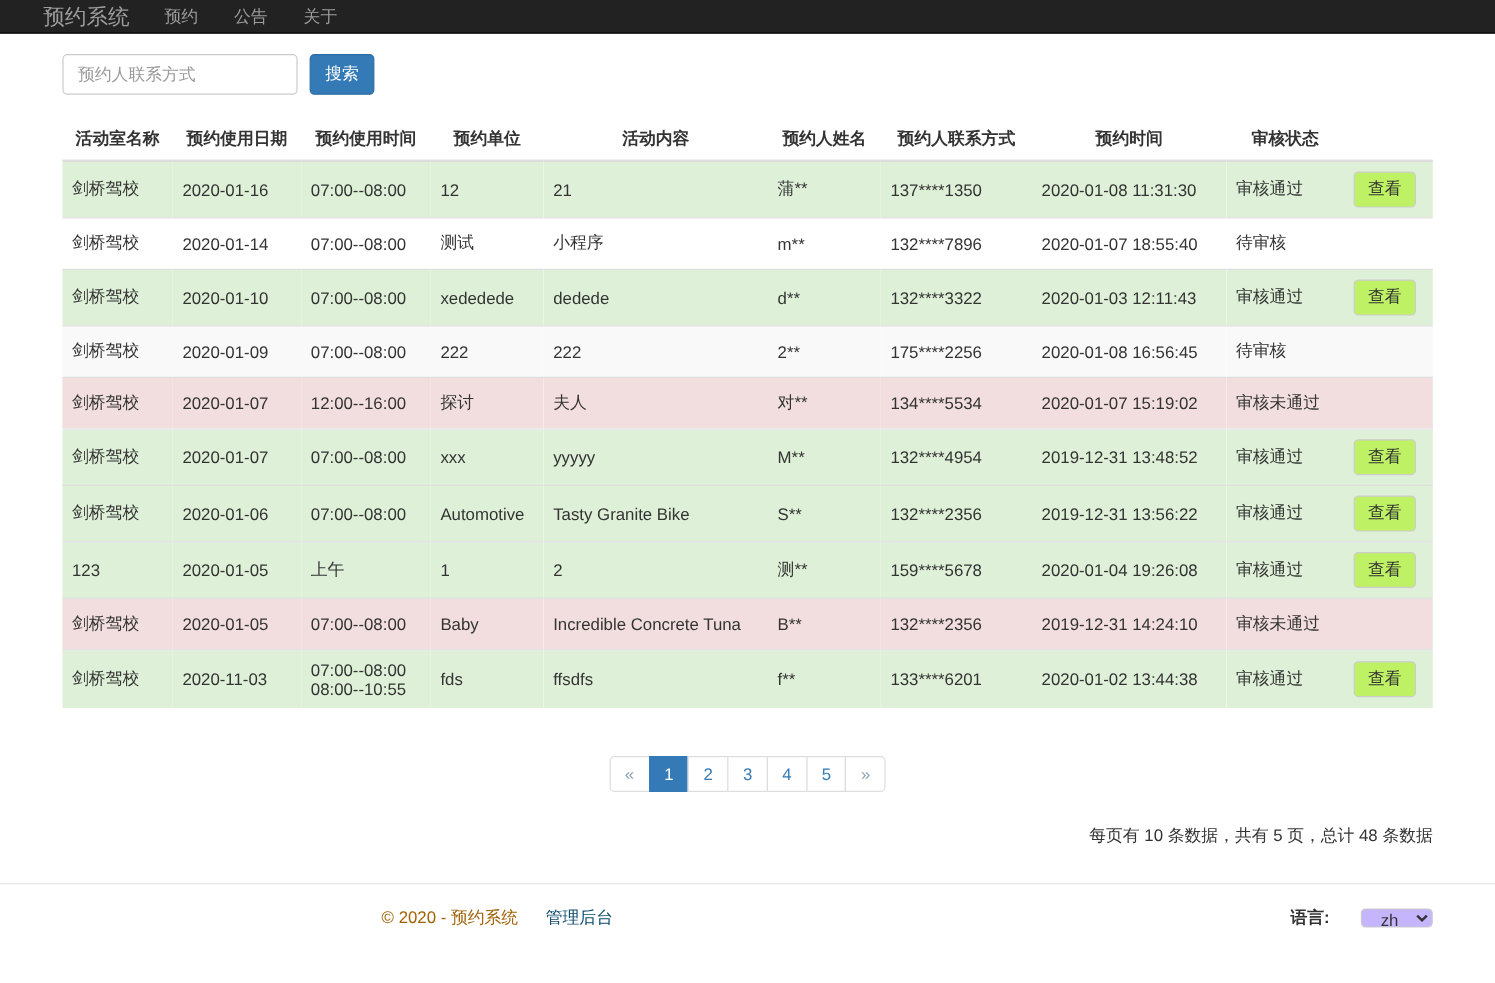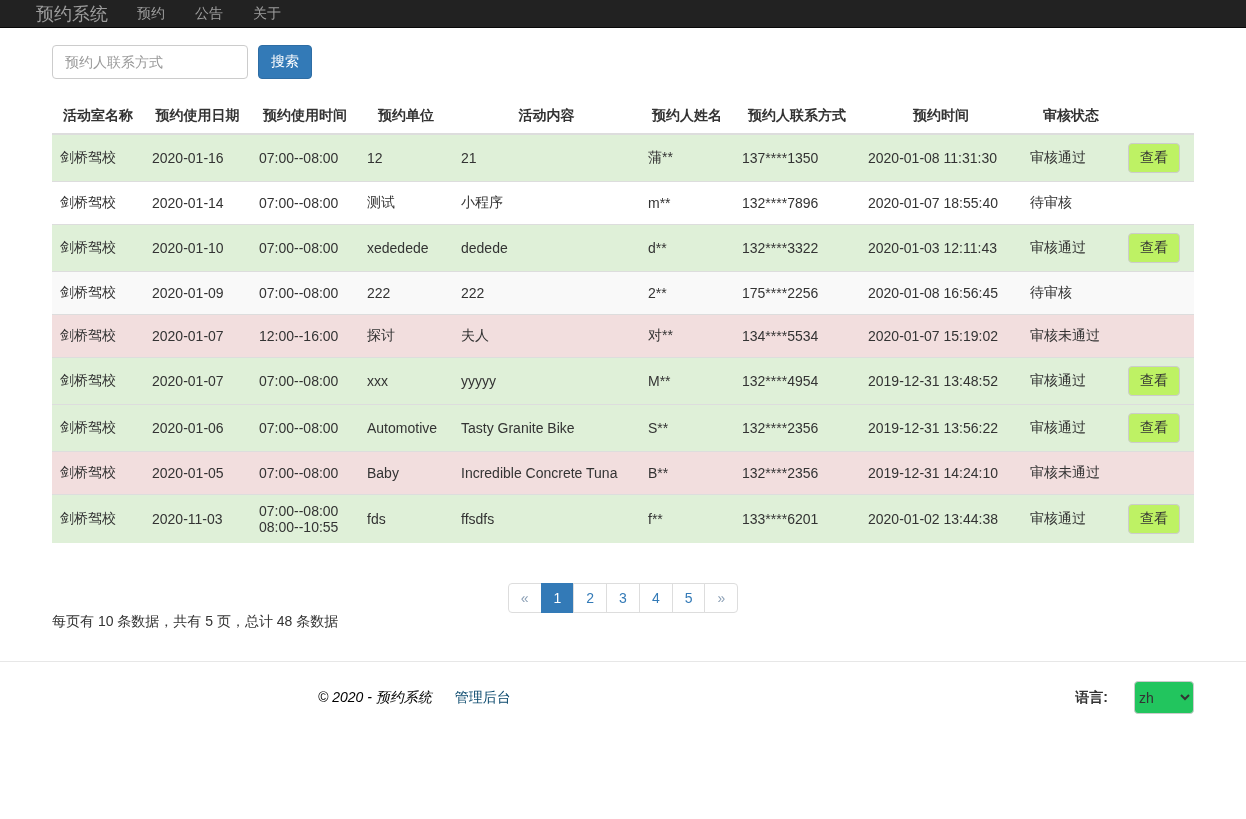--- a/index.html
+++ b/index.html
@@ -61,35 +61,35 @@
     display: block; min-width: 33px; padding: 6px 12px; text-align: center;
     border: 1px solid #ddd; margin-left: -1px; background: #fff; color: #337ab7;
     text-decoration: none; font-size: 14px; cursor: pointer;
   }
   .pagination li:first-child a { border-radius: 4px 0 0 4px; margin-left: 0; }
   .pagination li:last-child a { border-radius: 0 4px 4px 0; }
   .pagination li.active a { background: #337ab7; border-color: #337ab7; color: #fff; }
   .pagination li.arrow a { color: #8b9fb5; }
 
   
-  .summary { text-align: left; font-size: 14px; color: #333; }
+  .summary { text-align: right; margin-top: 28px; font-size: 14px; color: #333; }
 
   
   .footer {
     margin-top: 30px; border-top: 1px solid #e7e7e7; padding: 19px 52px 0 52px;
     display: flex; align-items: center;
   }
   .footer-left { margin-left: 266px; display: flex; align-items: center; }
-  .copyright { color: #000000; font-style: italic; }
+  .copyright { color: #a16207; }
   .admin-link { color: #0c4a6e; text-decoration: none; margin-left: 23px; cursor: pointer; }
   .footer-right { margin-left: auto; display: flex; align-items: center; }
   .lang-label { font-weight: bold; margin-right: 26px; }
   .lang-select {
-    width: 60px; height: 33px; border: 1px solid #ccc; border-radius: 4px;
-    font-size: 14px; color: #333; background: #22c55e;
+    width: 60px; height: 16px; border: 1px solid #ccc; border-radius: 4px;
+    font-size: 14px; color: #333; text-align: center; background: #c4b5fd;
     font-family: "Liberation Sans", sans-serif;
   }
 </style>
 </head>
 <body>
 
 <nav class="navbar">
   <a class="brand">预约系统</a>
   <a class="nav-link">预约</a>
   <a class="nav-link">公告</a>
@@ -208,20 +208,32 @@
         <td>2020-01-06</td>
         <td>07:00--08:00</td>
         <td>Automotive</td>
         <td>Tasty Granite Bike</td>
         <td>S**</td>
         <td>132****2356</td>
         <td>2019-12-31 13:56:22</td>
         <td>审核通过</td>
         <td><button class="btn-view">查看</button></td>
       </tr>
+      <tr class="success">
+        <td>123</td>
+        <td>2020-01-05</td>
+        <td>上午</td>
+        <td>1</td>
+        <td>2</td>
+        <td>测**</td>
+        <td>159****5678</td>
+        <td>2020-01-04 19:26:08</td>
+        <td>审核通过</td>
+        <td><button class="btn-view">查看</button></td>
+      </tr>
       <tr class="danger">
         <td>剑桥驾校</td>
         <td>2020-01-05</td>
         <td>07:00--08:00</td>
         <td>Baby</td>
         <td>Incredible Concrete Tuna</td>
         <td>B**</td>
         <td>132****2356</td>
         <td>2019-12-31 14:24:10</td>
         <td>审核未通过</td>

